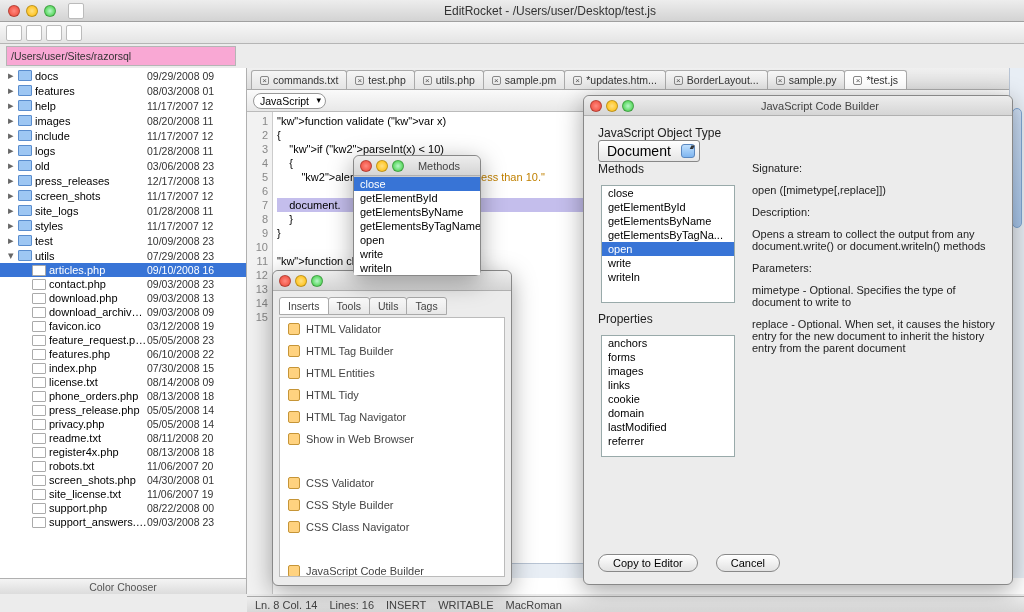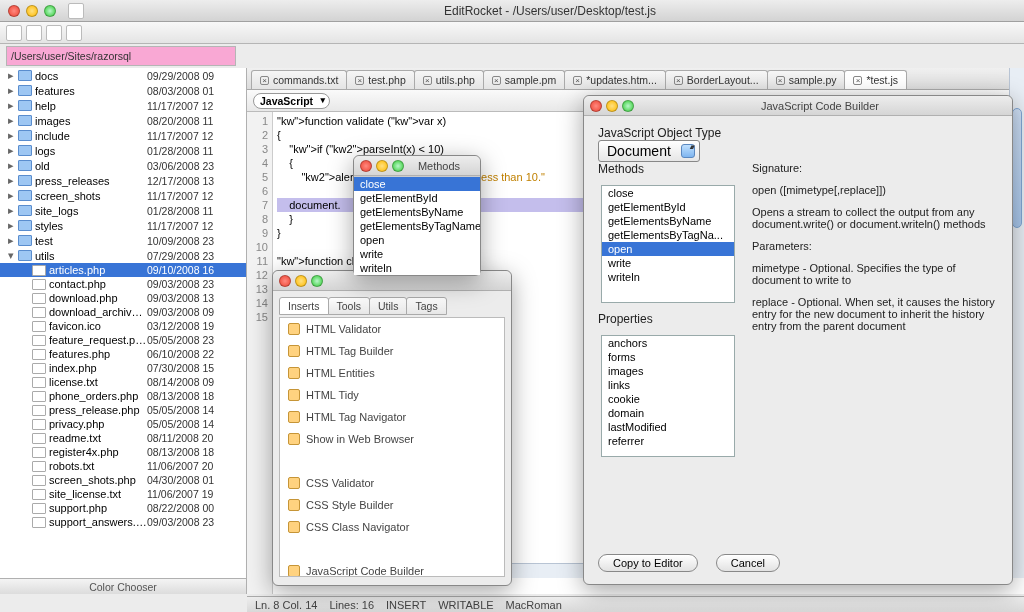--- a/index.html
+++ b/index.html
@@ -26,21 +26,21 @@
 .fname { flex:1; overflow:hidden; text-overflow:ellipsis; }
 .fdate { color:#333; width:95px; text-align:left; overflow:hidden; font-size:10.5px; }
 .frow.sel .fdate{color:#fff;}
 .chooser { height:16px; background:linear-gradient(#f4f4f4,#dcdcdc); border-top:1px solid #b0b0b0; text-align:center; font-size:10.5px; color:#555; line-height:16px;}
 .editor { flex:1; display:flex; flex-direction:column; position:relative; background:#fff; }
 .tabs { height:22px; background:linear-gradient(#f0f0f0,#dcdcdc); border-bottom:1px solid #aaa; display:flex; align-items:flex-end; padding:0 4px; gap:0; overflow:hidden;}
 .tab { display:flex; align-items:center; padding:3px 8px; border:1px solid #aaa; border-bottom:none; background:linear-gradient(#f6f6f6,#e4e4e4); margin-right:-1px; font-size:10.5px; color:#333; border-radius:3px 3px 0 0; white-space:nowrap;}
 .tab.active { background:#fff; }
 .tab .x { width:9px; height:9px; border:1px solid #888; border-radius:2px; margin-right:4px; font-size:8px; line-height:7px; text-align:center; color:#555;}
 .edtoolbar { height:22px; background:linear-gradient(#fafafa,#e8e8e8); border-bottom:1px solid #bbb; display:flex; align-items:center; padding:2px 6px; gap:2px;}
-.langsel { border:1px solid #999; background:#fff; padding:1px 16px 1px 6px; font-size:10.5px; border-radius:8px; position:relative;font-weight:bold; }
+.langsel { border:1px solid #999; background:#fff; padding:1px 16px 1px 6px; font-size:10.5px; border-radius:8px; position:relative; }
 .langsel:after{content:"▾"; position:absolute; right:4px; top:1px; font-size:9px;}
 .sicon{ width:16px;height:16px; display:inline-block; }
 .code { flex:1; display:flex; font-family:Monaco,Menlo,monospace; font-size:11px; background:#fff; overflow:hidden;}
 .gutter { width:26px; background:#f2f2f2; border-right:1px solid #ccc; text-align:right; padding:2px 4px; color:#888; line-height:14px;}
 .codelines { flex:1; padding:2px 4px; line-height:14px; white-space:pre; color:#000; } .str{color:#c08000;} .hl{background:#c4beec; display:inline-block; width:100%;}
 
 .panel { position:absolute; background:#ececec; border:1px solid #888; border-radius:6px; box-shadow:0 6px 24px rgba(0,0,0,.35); }
 .phdr { height:20px; background:linear-gradient(#ededed,#d5d5d5); border-bottom:1px solid #b0b0b0; display:flex; align-items:center; padding:0 6px; border-radius:6px 6px 0 0;}
 .phdr .ptitle { flex:1; text-align:center; color:#444; font-size:11px; }
 .listbox { background:#fff; border:1px solid #9aa; margin:3px; overflow:auto; font-size:11px; }
@@ -430,20 +430,21 @@
             <div>links</div>
             <div>cookie</div>
             <div>domain</div>
             <div>lastModified</div>
             <div>referrer</div>
           </div>
       </div>
       <div class="colR">
         <div>Signature:</div>
         <div>open ([mimetype[,replace]])</div>
+        <div>Description:</div>
         <div>Opens a stream to collect the output from any document.write() or document.writeln() methods</div>
         <div>Parameters:</div>
         <div>mimetype - Optional. Specifies the type of document to write to</div>
         <div>replace - Optional. When set, it causes the history entry for the new document to inherit the history entry from the parent document</div>
       </div>
     </div>
     <div class="btnrow">
       <span class="macbtn">Copy to Editor</span>
       <span class="macbtn">Cancel</span>
     </div>

